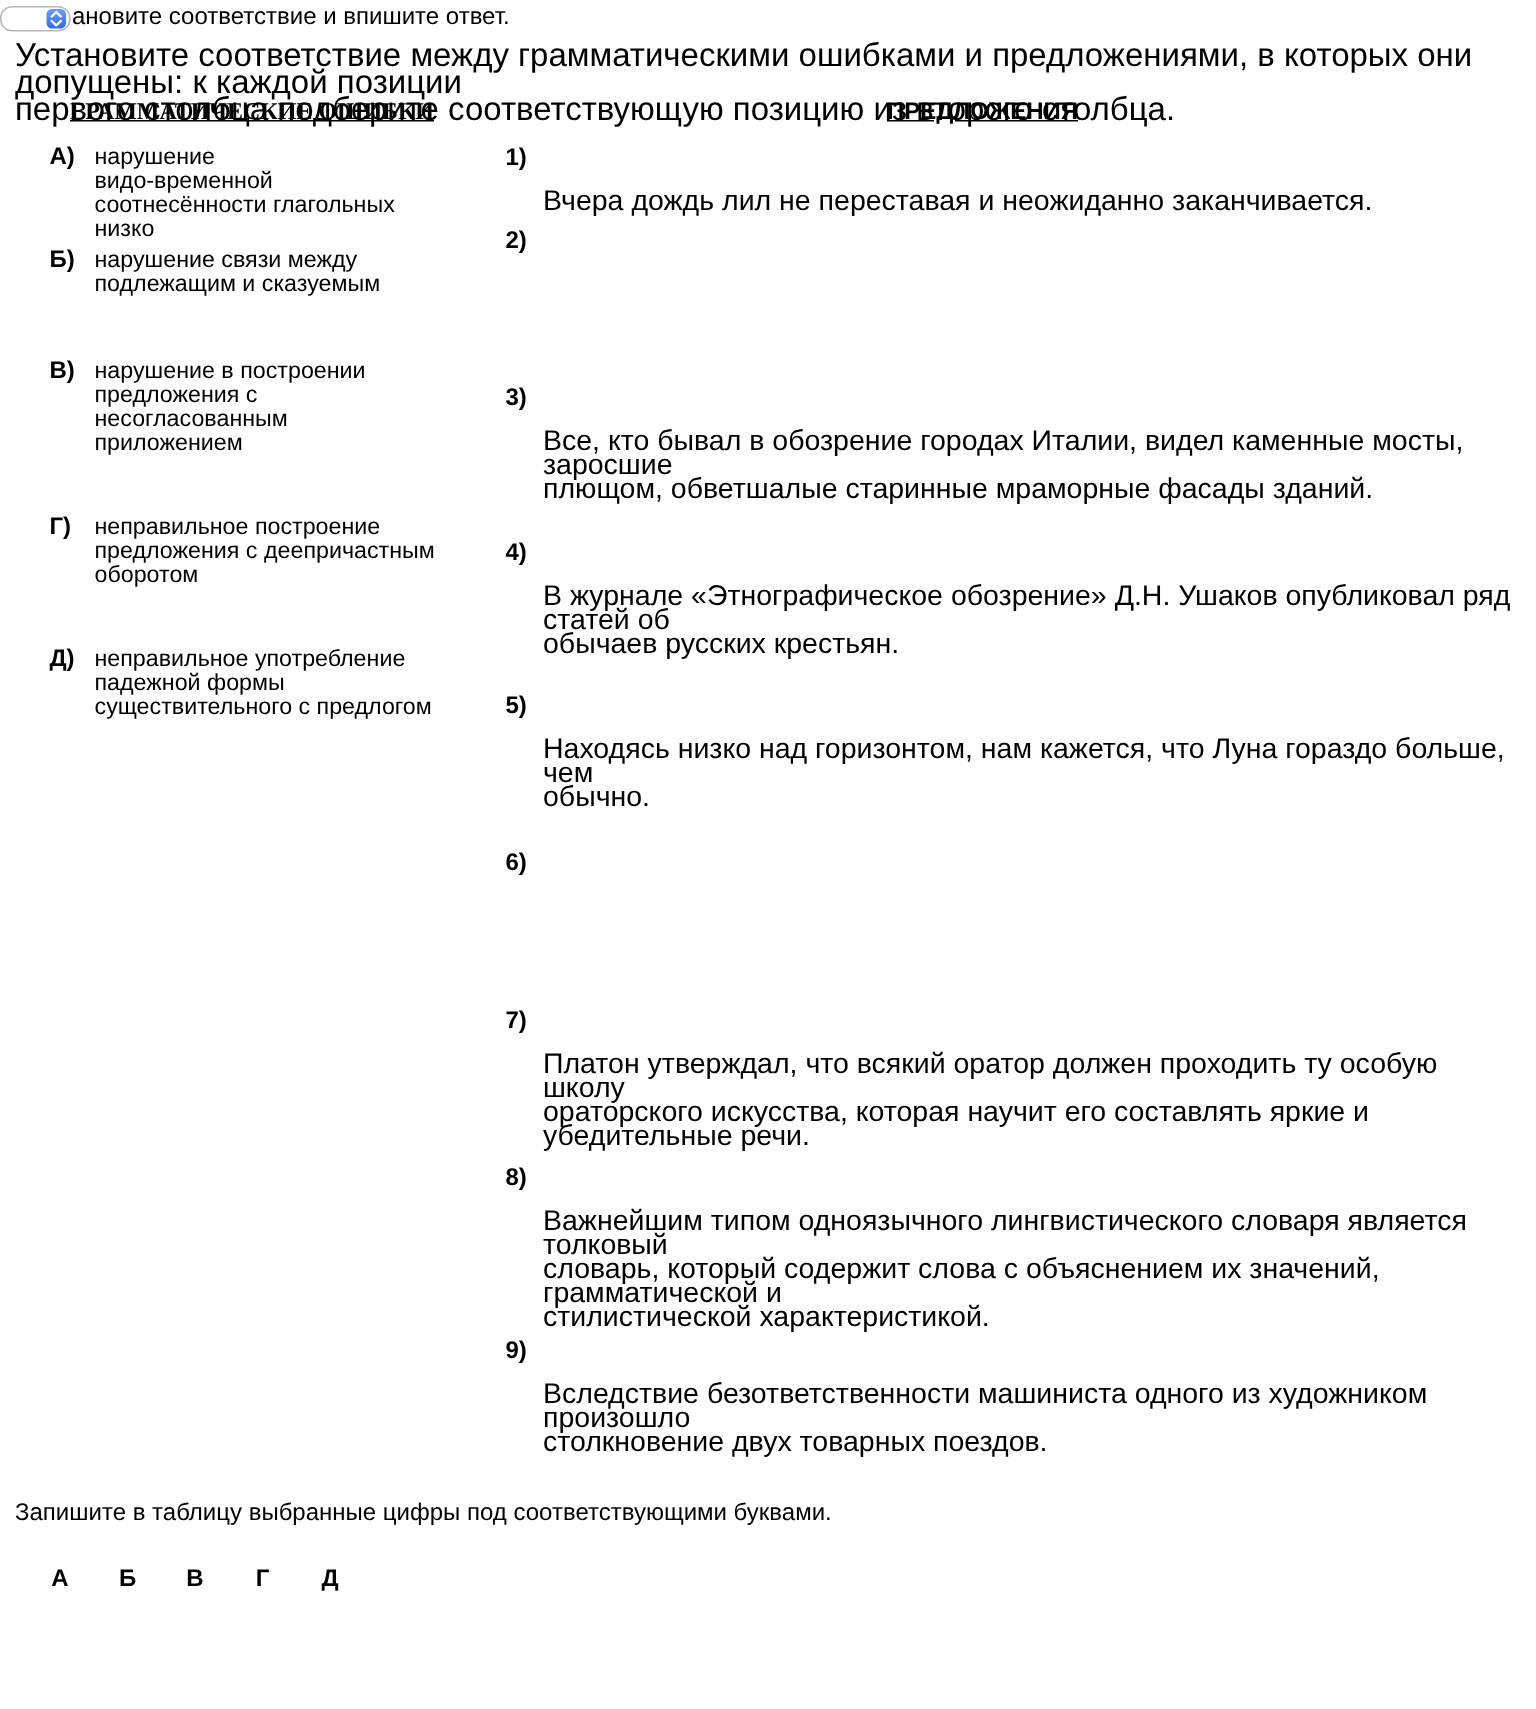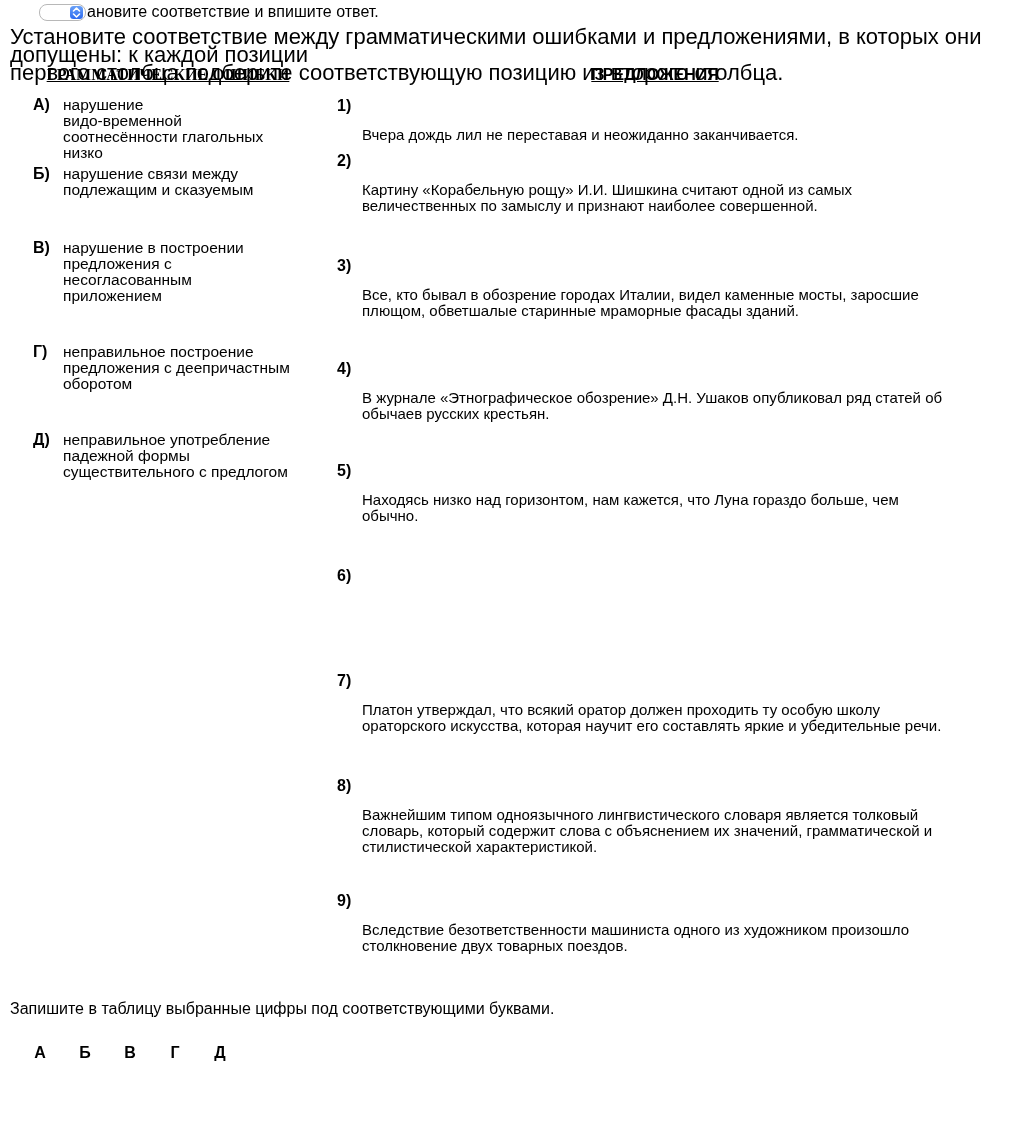--- a/index.html
+++ b/index.html
@@ -2,21 +2,21 @@
 <html><head>
 <meta charset="utf-8">
 <style>
   * { margin:0; padding:0; box-sizing:border-box; }
   html,body { width:1024px; height:1139px; background:#ffffff; }
   body { position:relative; font-family:"Liberation Sans", sans-serif; color:#000; overflow:hidden; }
   .abs { position:absolute; }
   .prelines { white-space:pre-line; }
 
   
-  .topbar { left:0; top:2px; height:20px; display:flex; align-items:center;margin-left:39px; }
+  .topbar { left:0; top:2px; height:20px; display:flex; align-items:center; }
   .popup-btn {
     width:47px; height:17px; background:#ffffff;
     border:1px solid #b8b8b8; border-radius:8px;
     display:flex; align-items:center; justify-content:flex-end;
     padding-right:2px; cursor:default;
   }
   .popup-arrows {
     width:13px; height:13px; border-radius:3.5px;
     background:linear-gradient(180deg,#6aa1f8 0%,#2d6bf0 100%);
     display:flex; align-items:center; justify-content:center;
@@ -33,21 +33,21 @@
   .col-header.right { left:325px; width:660px; }
 
   
   .err-item { left:33px; width:272px; display:flex; }
   .err-letter { width:30px; flex:none; font-size:16px; line-height:16px; font-weight:bold; }
   .err-text   { font-size:15.5px; line-height:16px; }
 
   
   .sen-item { left:337px; width:680px; }
   .sen-number { font-size:16px; line-height:17px; font-weight:bold; }
-  .sen-text { margin-left:25px; margin-top:13px; font-size:15px; line-height:16px; width:655px; }
+  .sen-text { margin-left:25px; margin-top:13px; font-size:19px; line-height:16px; width:655px; }
 
   
   .footer-instruction { left:10px; top:1000px; font-size:16px; line-height:18px; }
   .answer-letters { left:31px; top:1045px; display:flex; }
   .answer-letter { width:18px; text-align:center; font-size:16px; line-height:16px;
                    font-weight:bold; margin-right:27px; }
 </style>
 </head>
 <body>
 
@@ -100,22 +100,20 @@
 падежной формы
 существительного с предлогом</span>
 </div>
 
 <div class="abs sen-item" style="top:97px">
   <div class="sen-number">1)</div>
   <div class="sen-text prelines">Вчера дождь лил не переставая и неожиданно заканчивается.</div>
 </div>
 <div class="abs sen-item" style="top:152px">
   <div class="sen-number">2)</div>
-  <div class="sen-text prelines">Картину «Корабельную рощу» И.И. Шишкина считают одной из самых
-величественных по замыслу и признают наиболее совершенной.</div>
 </div>
 <div class="abs sen-item" style="top:257px">
   <div class="sen-number">3)</div>
   <div class="sen-text prelines">Все, кто бывал в обозрение городах Италии, видел каменные мосты, заросшие
 плющом, обветшалые старинные мраморные фасады зданий.</div>
 </div>
 <div class="abs sen-item" style="top:360px">
   <div class="sen-number">4)</div>
   <div class="sen-text prelines">В журнале «Этнографическое обозрение» Д.Н. Ушаков опубликовал ряд статей об
 обычаев русских крестьян.</div>

